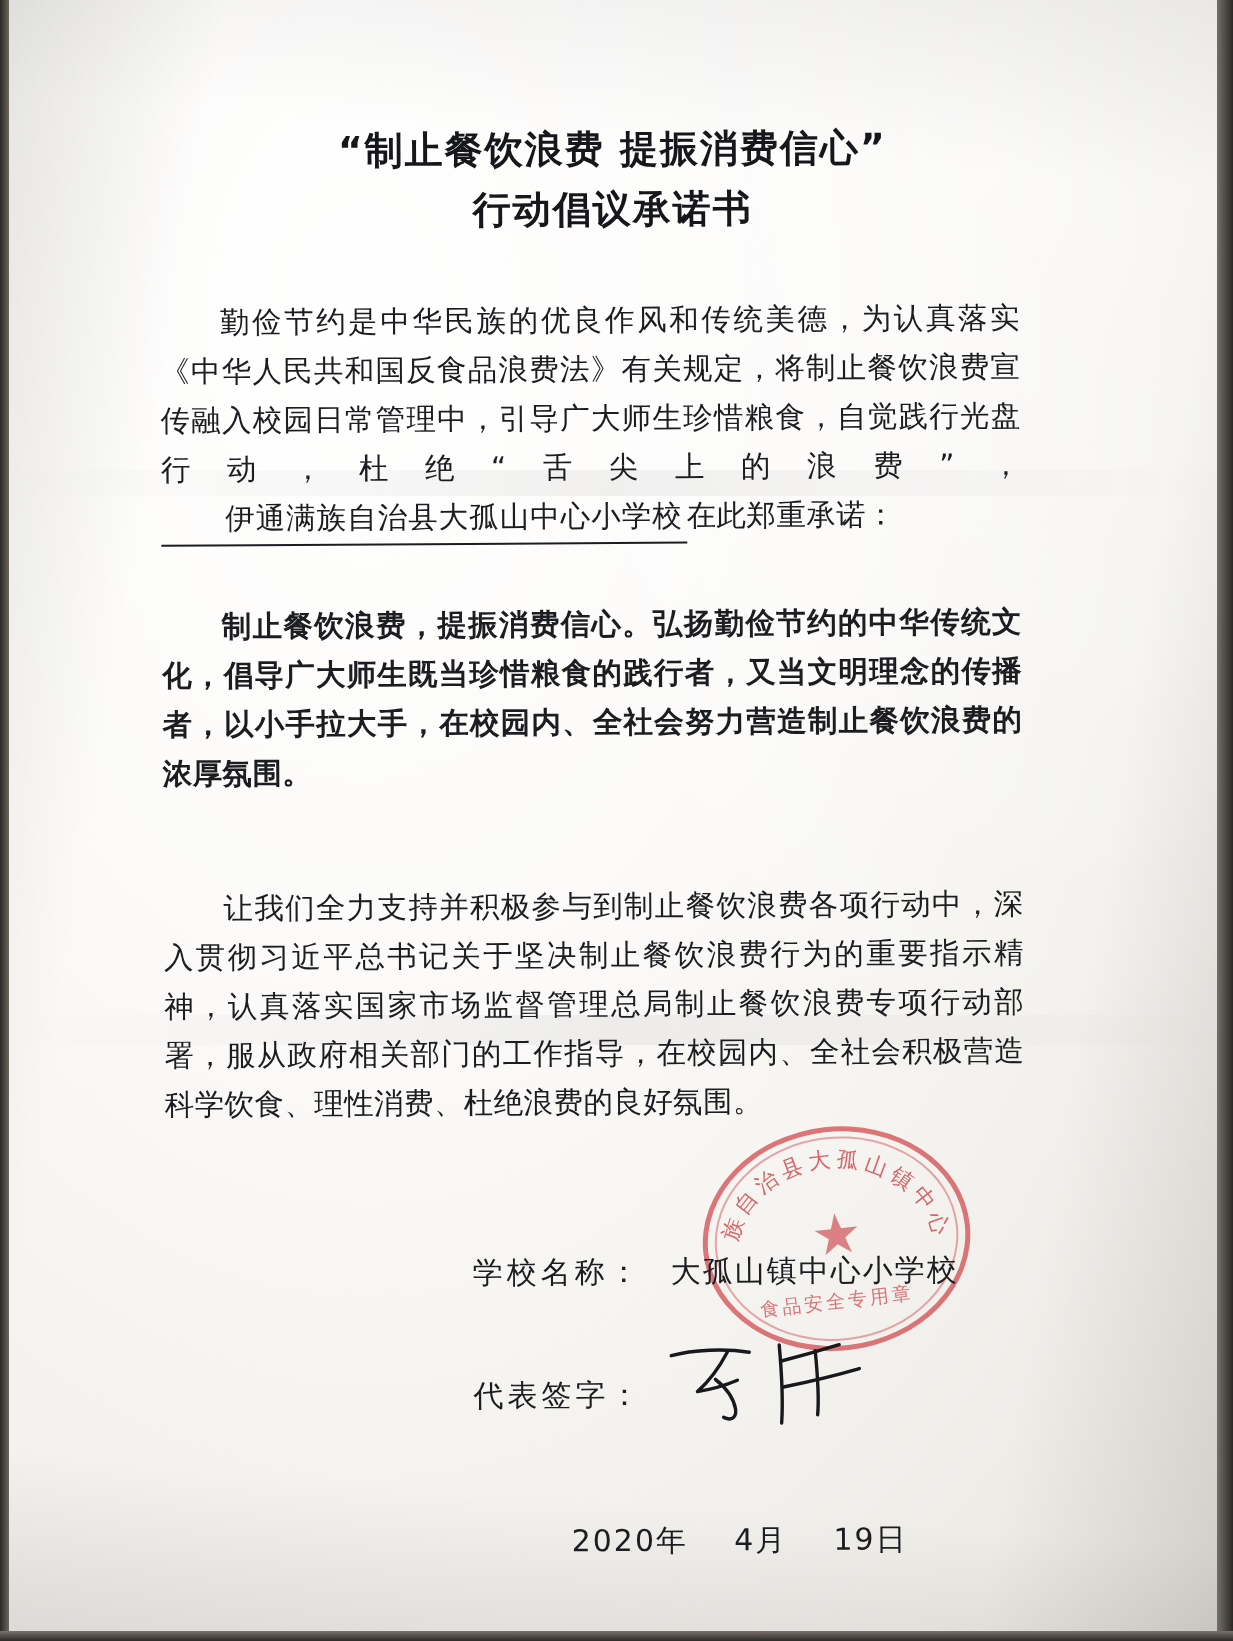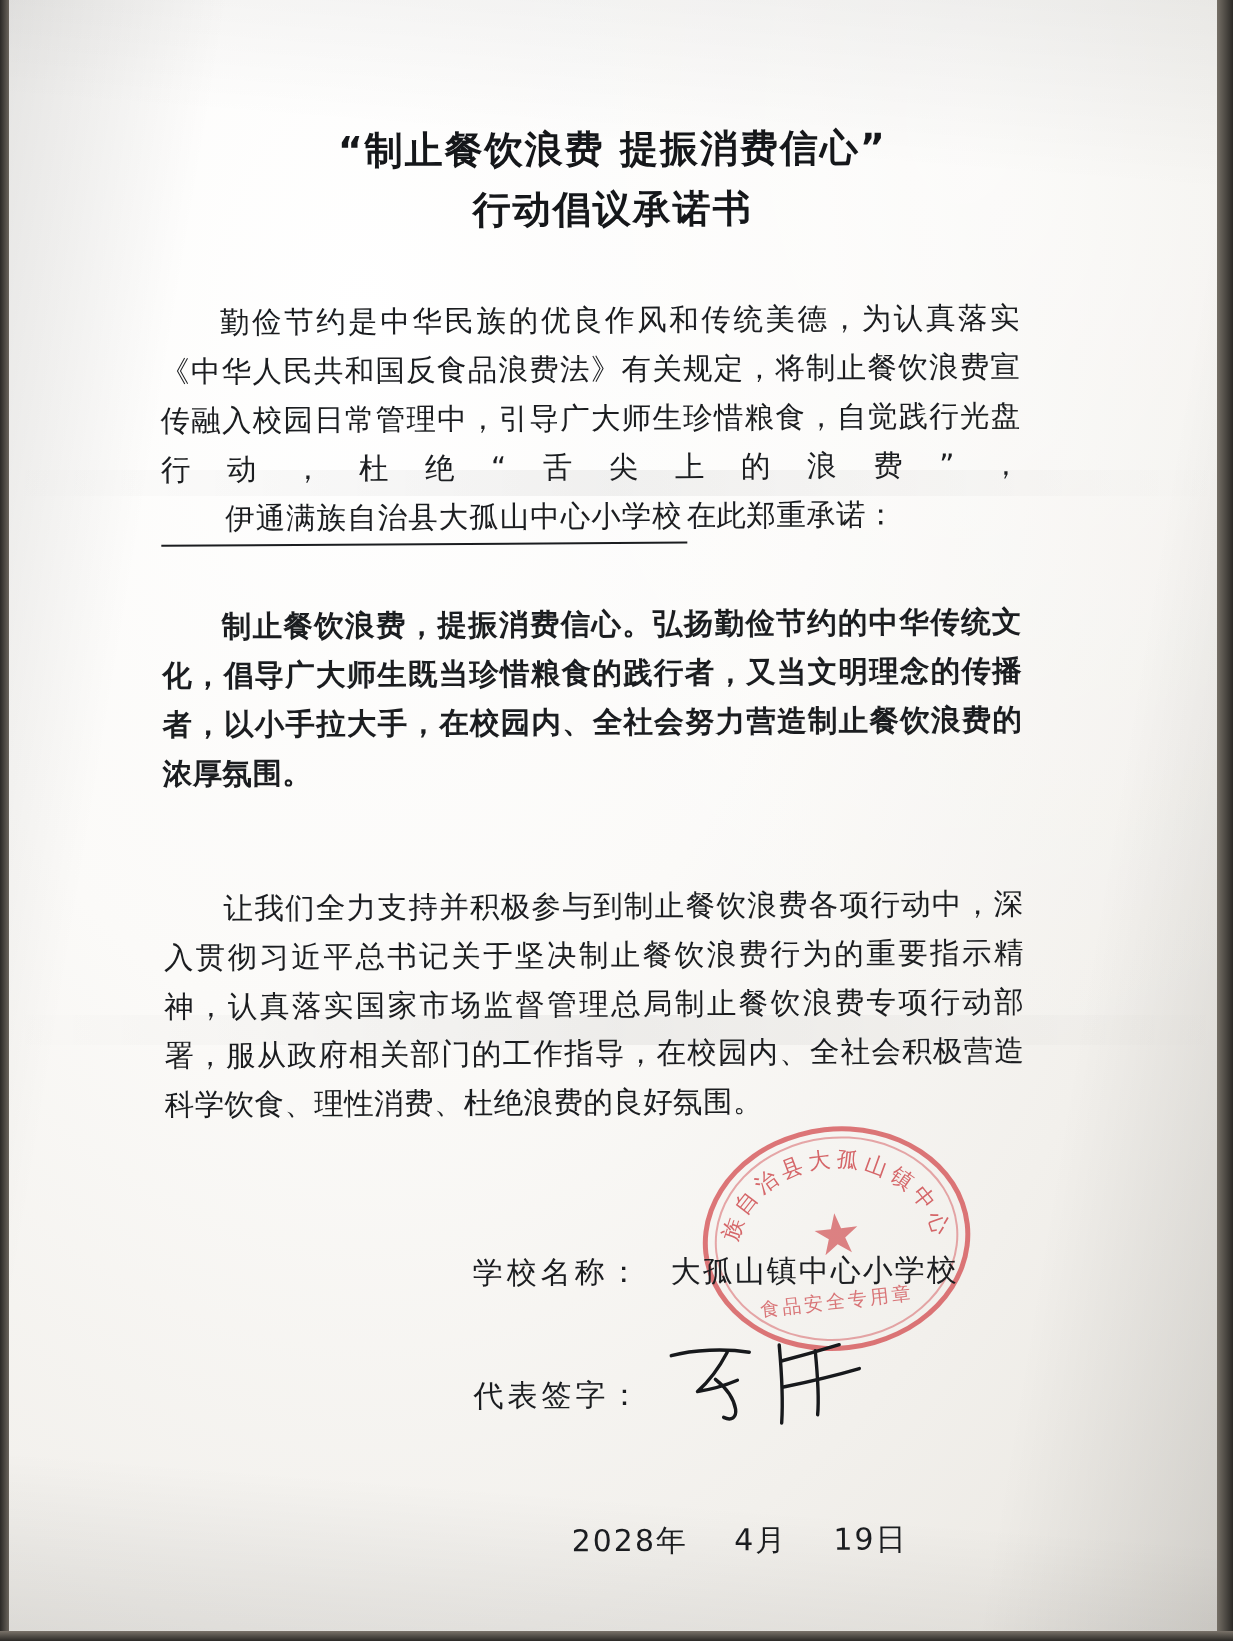--- a/index.html
+++ b/index.html
@@ -250,17 +250,17 @@
         <path d="M64 13 C 56 28, 48 40, 34 52 C 48 50, 62 46, 74 41"></path>
         <path d="M52 40 C 62 48, 70 58, 72 70 C 73 78, 68 82, 60 78"></path>
         <path d="M116 6 C 118 30, 120 56, 118 84"></path>
         <path d="M118 22 C 134 18, 156 12, 176 6"></path>
         <path d="M152 12 C 154 34, 156 56, 154 76"></path>
         <path d="M120 48 C 140 44, 168 38, 196 30"></path>
       </svg>
     </div>
 
     <div id="date-row">
-      <span>2028</span><span>年</span>&nbsp;&nbsp;&nbsp;&nbsp;<span>4</span><span>月</span>&nbsp;&nbsp;&nbsp;&nbsp;<span>19</span><span>日</span>
+      <span>2020</span><span>年</span>&nbsp;&nbsp;&nbsp;&nbsp;<span>4</span><span>月</span>&nbsp;&nbsp;&nbsp;&nbsp;<span>19</span><span>日</span>
     </div>
 
   </div>
 </div>
 
 </body></html>

